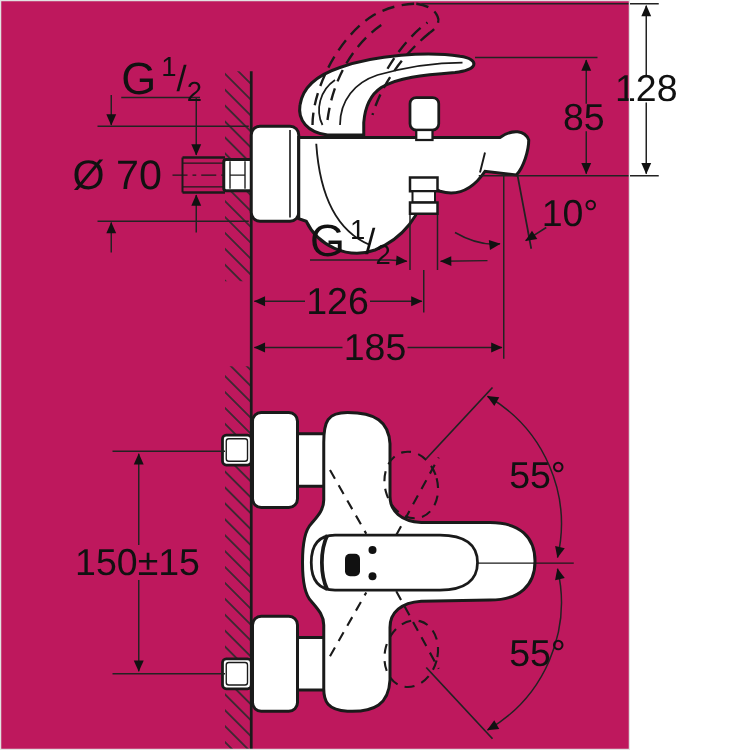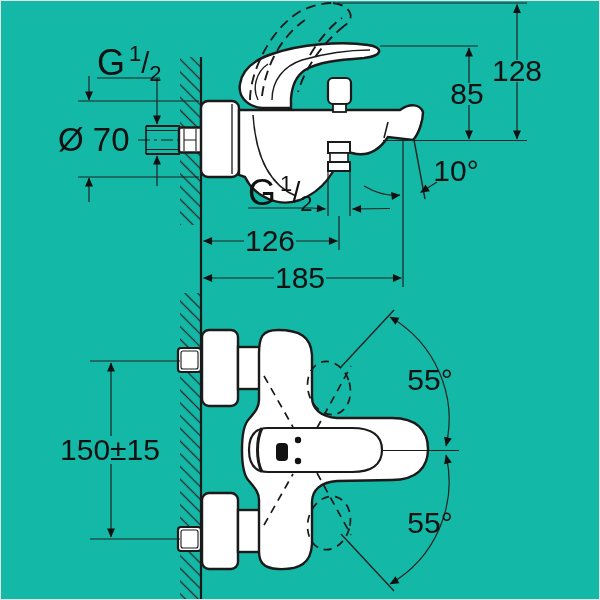--- a/index.html
+++ b/index.html
@@ -1,16 +1,16 @@
 <!DOCTYPE html>
 <html><head>
 <meta charset="utf-8">
 <style>
   html,body{margin:0;padding:0;background:#fff;}
-  .page{width:600px;height:600px;position:relative;background:#14b8a6;
+  .page{width:504px;height:600px;position:relative;background:#be185d;
         font-family:"Liberation Sans", sans-serif;}
   svg{display:block;}
   .frame{position:absolute;inset:0;border:1px solid #e2e2e2;pointer-events:none;}
   text{fill:#111;}
   .dimtext{font-size:30px;}
   .gbase{font-size:36px;}
   .gfrac{font-size:22px;}
   .gslash{font-size:29px;}
   .diatext{font-size:33px;}
 </style>

